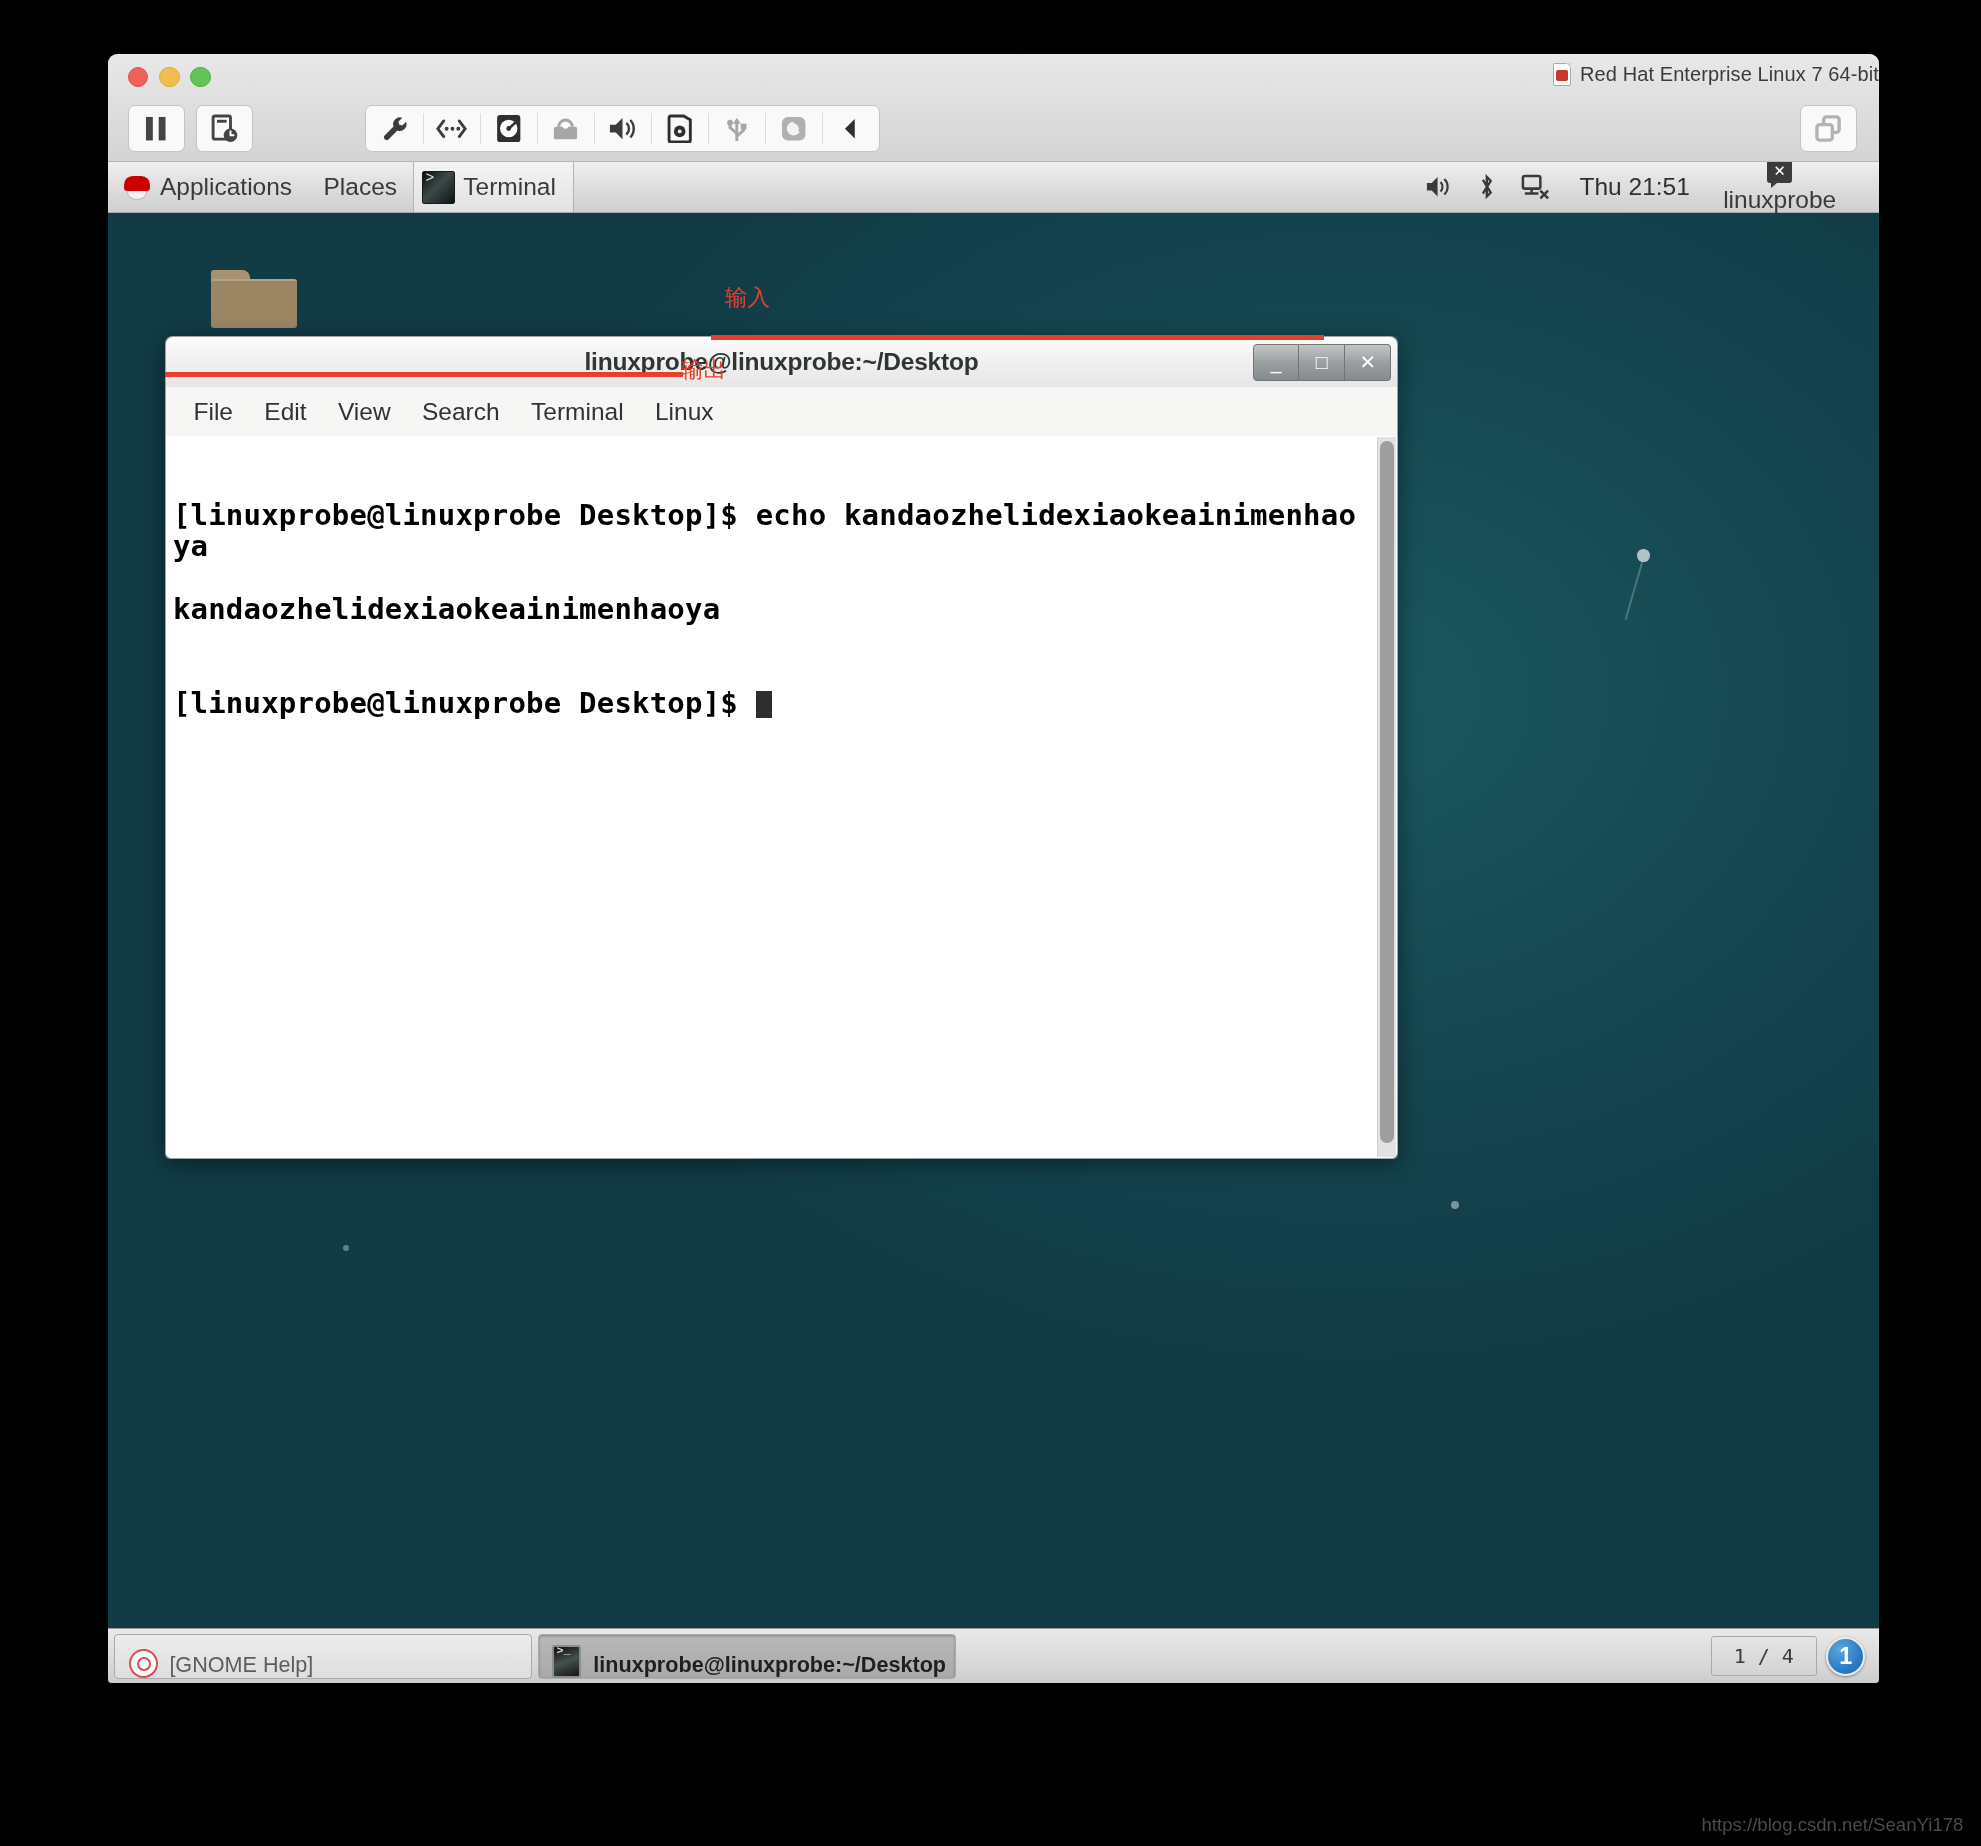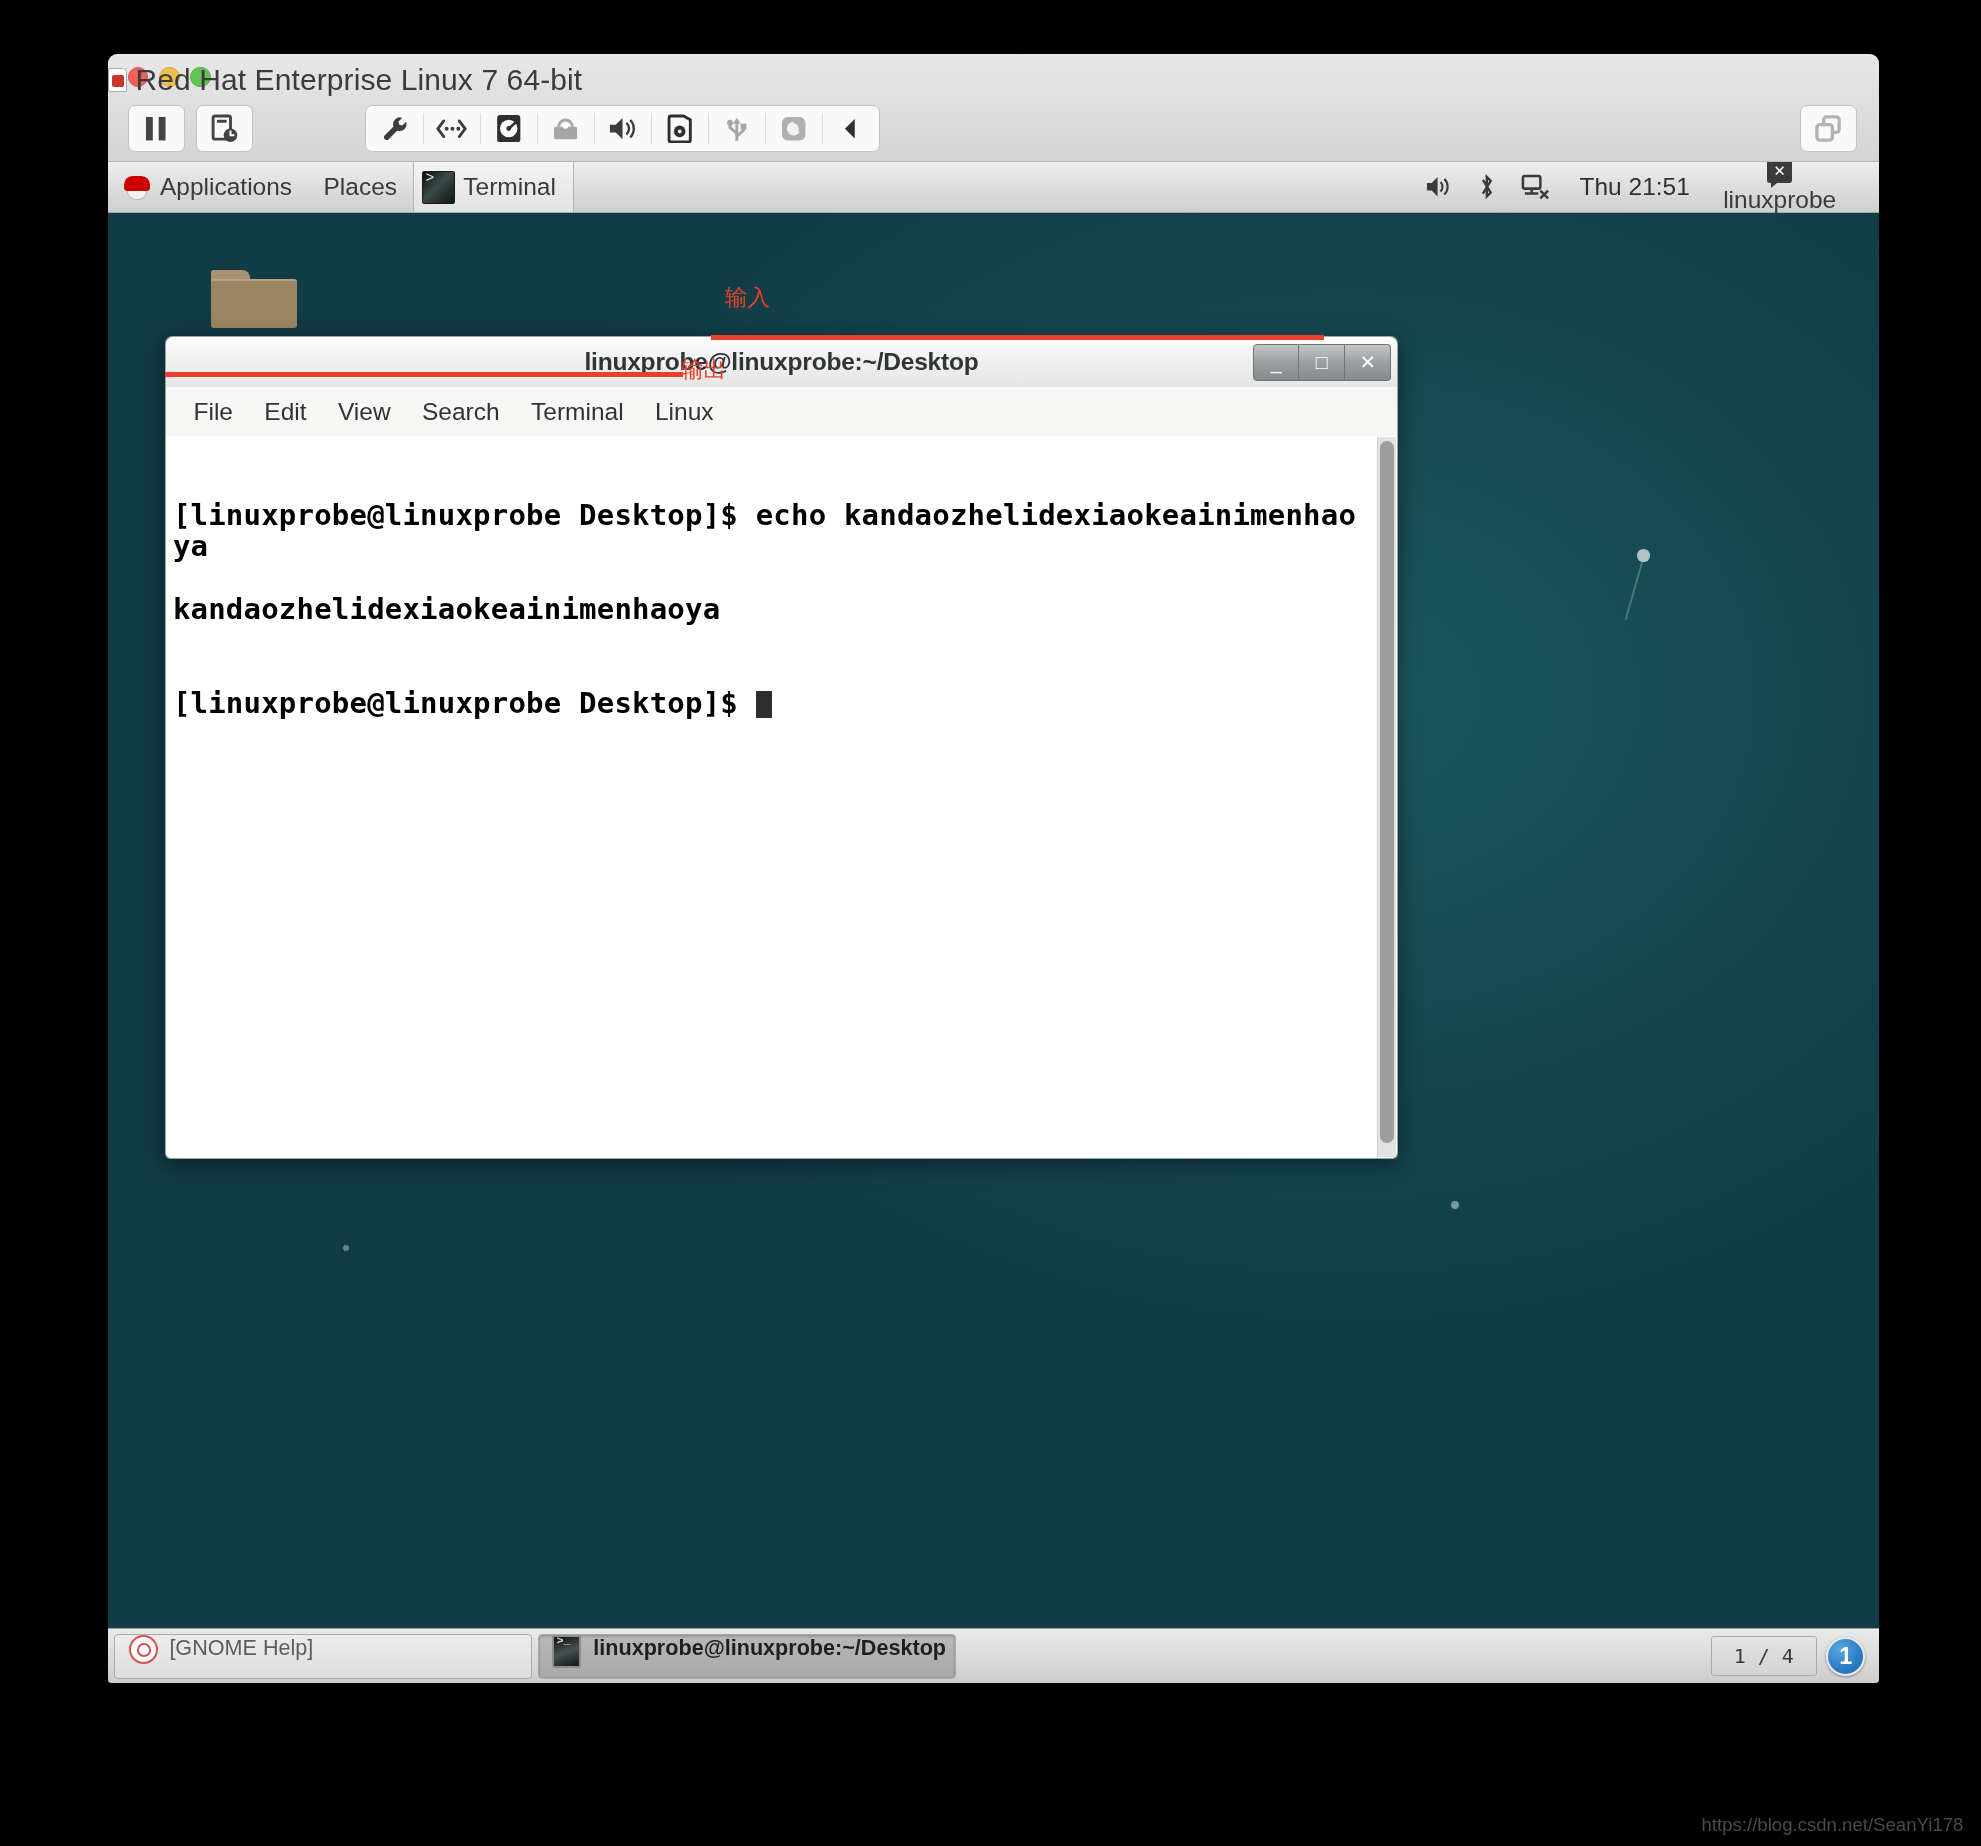--- a/index.html
+++ b/index.html
@@ -33,23 +33,23 @@
     display: flex; gap: 10.8px;
   }
   .tl { width: 20.6px; height: 20.6px; border-radius: 50%; }
   .tl.red    { background: #ef6159; border: 1px solid #dc5149; }
   .tl.yellow { background: #f0be4e; border: 1px solid #dcab3d; }
   .tl.green  { background: #61c454; border: 1px solid #52b147; }
 
   #vm-title {
     position: absolute; left: 0; right: 0; top: 8.8px;
     text-align: center;
-    font-size: 30px; color: #3b3b3b;
+    font-size: 20px; color: #3b3b3b;
     letter-spacing: 0.1px;
-    display: flex; align-items: center; justify-content: flex-start; gap: 8.8px;
+    display: flex; align-items: center; justify-content: flex-end; gap: 8.8px;
   }
   .vmx-doc-icon {
     width: 18.6px; height: 23.5px;
     background: #fff; border: 1px solid #a8a8a8;
     border-radius: 2px; position: relative;
     display: inline-block;
   }
   .vmx-doc-icon::after {
     content: ""; position: absolute;
     left: 2.9px; top: 5.9px; width: 11.8px; height: 11.8px;
@@ -305,21 +305,21 @@
     position: absolute; left: 0; right: 0; bottom: 0; height: 55px;
     background: linear-gradient(to bottom, #e9e9e9 0%, #d9d9d9 60%, #cdcdcd 100%);
     border-top: 1px solid #9c9c9c;
     display: flex; align-items: center;
     padding: 3.9px 5.9px;
     gap: 5.9px;
     z-index: 6;
   }
   .task-btn {
     height: 45px;
-    display: flex; align-items: flex-start; gap: 11.8px;
+    display: flex; align-items: flex-end; gap: 11.8px;
     padding: 0 13.7px;
     border: 1px solid #a9a9a9;
     border-radius: 3.9px;
     font-size: 21.6px; color: #2a2a2a;
     overflow: hidden;
   }
   .task-btn.inactive {
     width: 418px;
     background: linear-gradient(to bottom, #ececec, #dedede);
     color: #5d5d5d;

